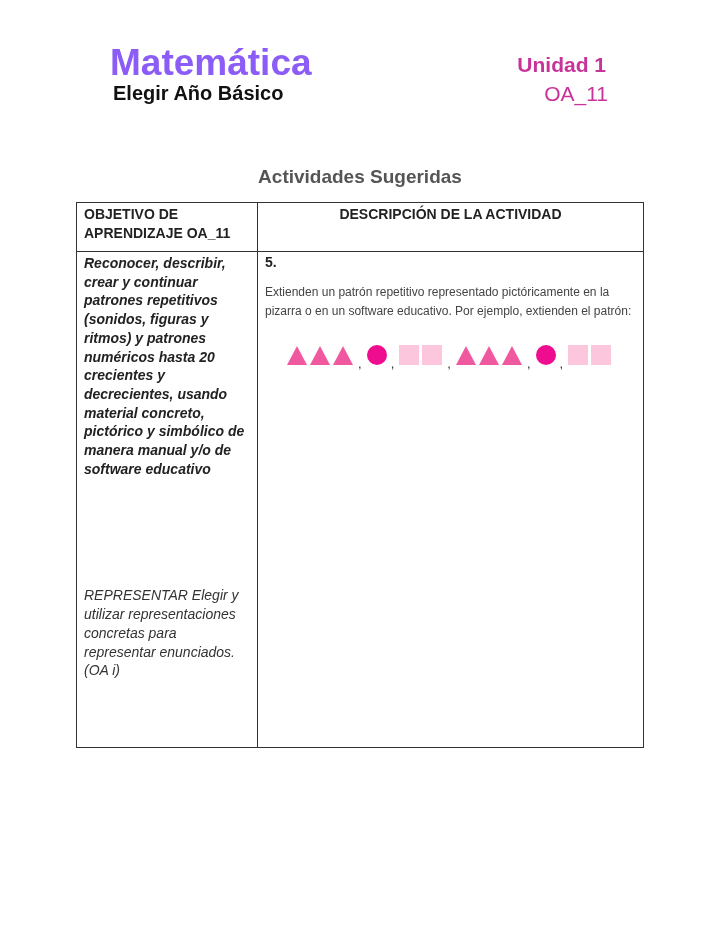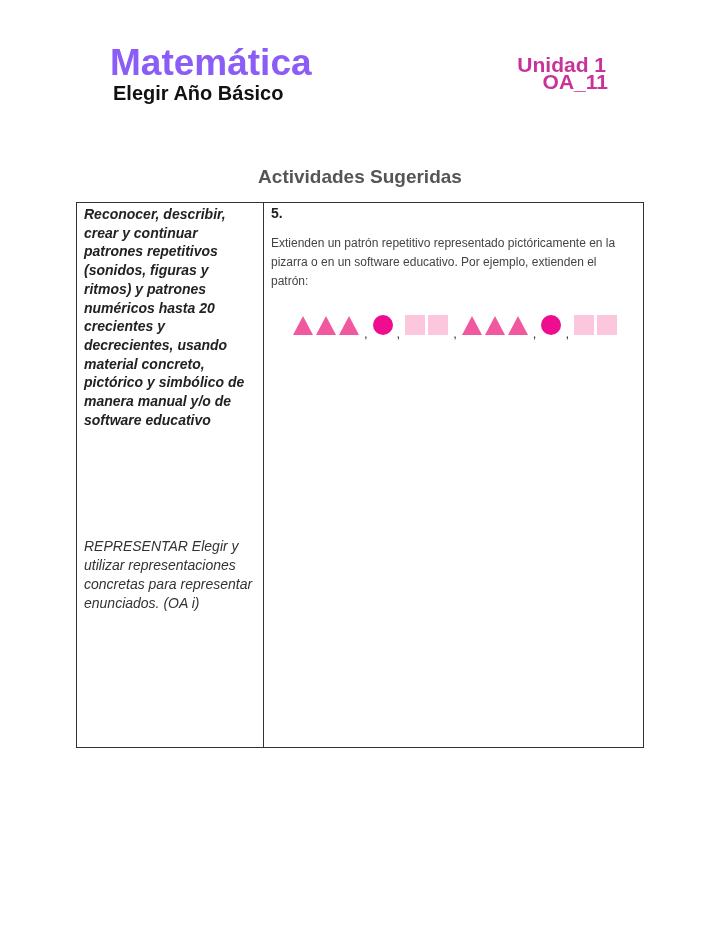--- a/index.html
+++ b/index.html
@@ -13,22 +13,22 @@
     }
     .title-sub {
       position: absolute; left: 113px; top: 82px;
       font-size: 20px; font-weight: bold; color: #111;
     }
     .unit {
       position: absolute; right: 114px; top: 53px;
       font-size: 21px; font-weight: bold; color: #c8339a; text-align: center;
     }
     .oa {
-      position: absolute; right: 112px; top: 70px;
-      font-size: 21px; font-weight: bold; color: #c8339a; text-align: right;
+      position: absolute; right: 112px; top: 82px;
+      font-size: 21px; font-weight: normal; color: #c8339a; text-align: right;
     }
     .section-title {
       position: absolute; left: 0; width: 720px; top: 166px; text-align: center;
       font-size: 19px; font-weight: bold; color: #555;
     }
     table.act {
       position: absolute; left: 76px; top: 202px;
       width: 568px; height: 546px;
       border-collapse: collapse;
       font-size: 14px;
@@ -62,20 +62,24 @@
 
 <div class="title-main">Matemática</div>
 <div class="title-sub">Elegir Año Básico</div>
 <div class="unit">Unidad 1</div>
 <div class="oa">OA_11</div>
 
 <div class="section-title">Actividades Sugeridas</div>
 
 <table class="act">
   <tbody>
+      <tr>
+    <th class="h1">OBJETIVO DE APRENDIZAJE OA_11</th>
+    <th class="h2">DESCRIPCIÓN DE LA ACTIVIDAD</th>
+  </tr>
   <tr>
     <td class="obj">
       <div class="obj-bold">Reconocer, describir, crear y continuar patrones repetitivos (sonidos, figuras y ritmos) y patrones numéricos hasta 20 crecientes y decrecientes, usando material concreto, pictórico y simbólico de manera manual y/o de software educativo</div>
       <div class="obj-skill">REPRESENTAR Elegir y utilizar representaciones concretas para representar enunciados. (OA i)</div>
     </td>
     <td class="desc">
       <div class="num">5.</div>
       <div class="desc-text">Extienden un patrón repetitivo representado pictóricamente en la pizarra o en un software educativo. Por ejemplo, extienden el patrón:</div>
       <div class="pattern" id="pattern">
             <span class="tri" style="border-bottom-color: rgb(240, 89, 159);"></span>

